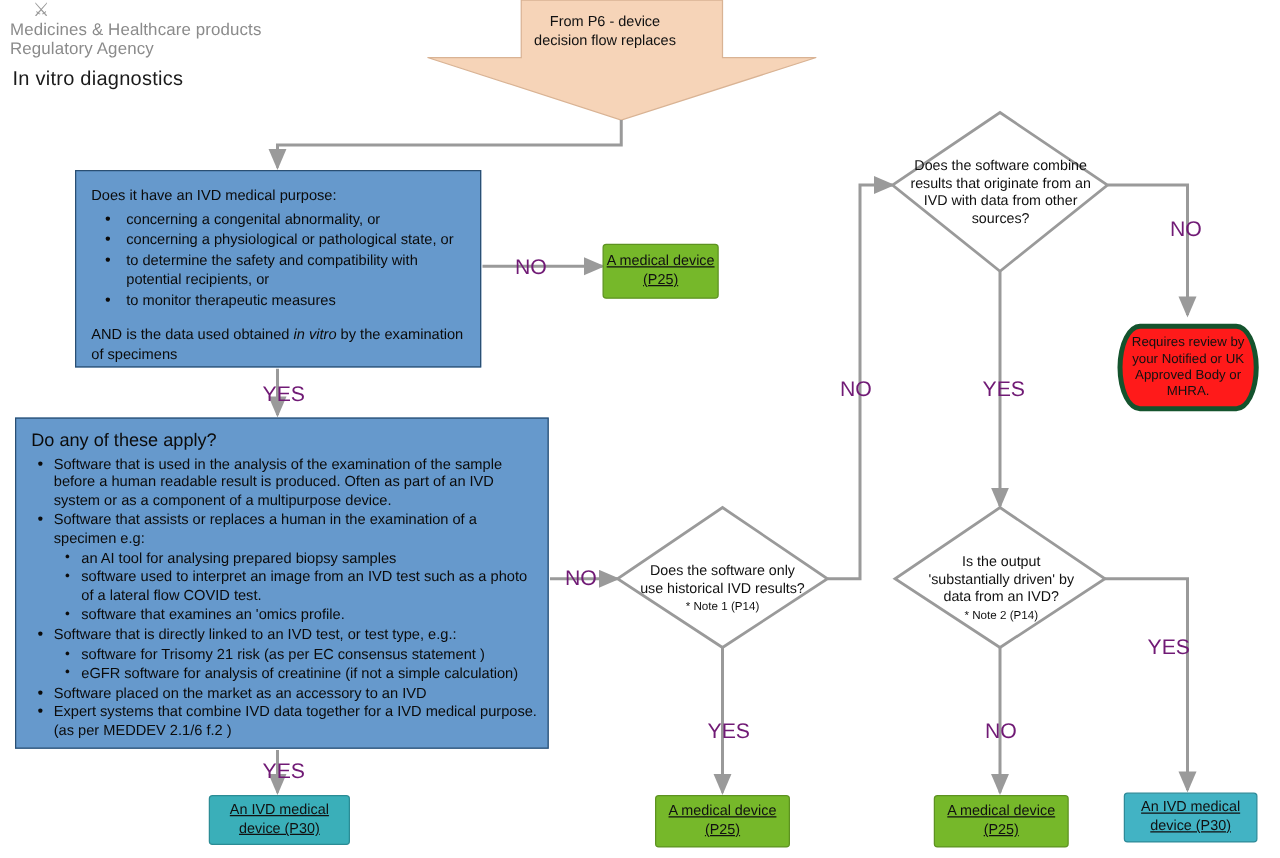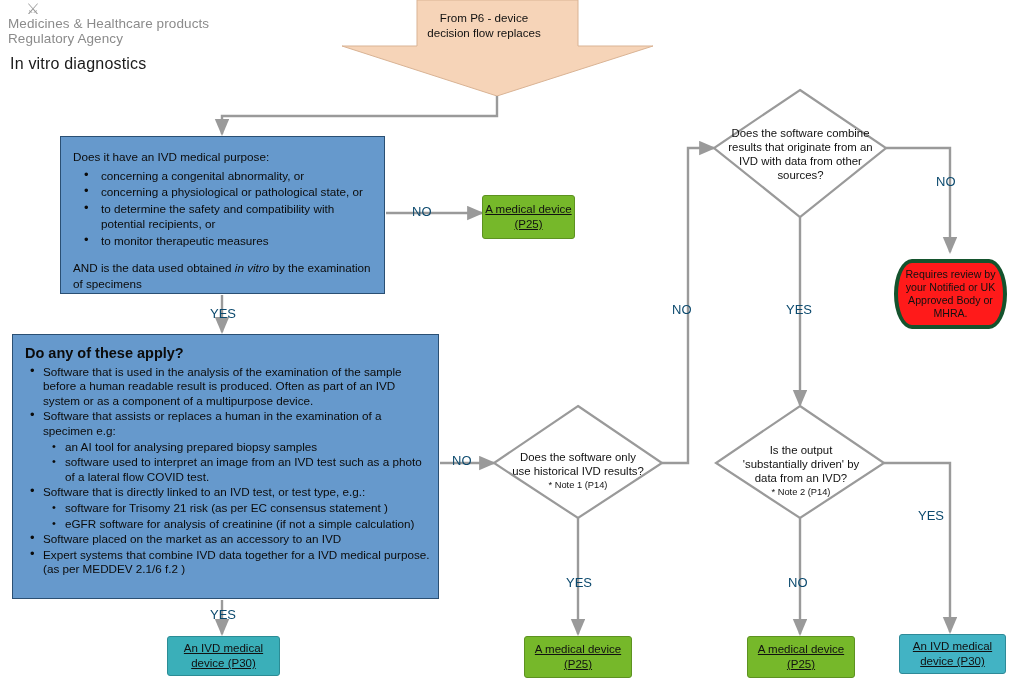--- a/index.html
+++ b/index.html
@@ -75,21 +75,20 @@
     left: 12px; top: 334px; width: 427px; height: 265px;
     padding: 8px 8px 6px 10px;
     font-size: 11.7px;
     line-height: 14.6px;
   }
   .b1-lead { margin: 2px 0 3px 0; }
   .b1-tail { margin-top: 12px; }
   .b2-head {
     font-size: 14.5px;
     margin: 3px 0 4px 2px;
-    font-weight: bold;
   }
   ul.bul {
     margin: 0;
     padding-left: 20px;
     list-style: none;
   }
   ul.bul > li {
     position: relative;
     margin: 0 0 1px 0;
   }
@@ -138,22 +137,22 @@
     border-radius: 18px/50%;
     color: #111;
     font-size: 10.6px;
     line-height: 13px;
   }
   .red span { text-decoration: none; }
 
   
   .edge-label {
     position: absolute;
-    font-size: 13px;
-    color: #0c4a6e;
+    font-size: 17px;
+    color: #701a75;
     white-space: nowrap;
   }
   
   .dtext {
     position: absolute;
     text-align: center;
     font-size: 11.4px;
     line-height: 14px;
     color: #111;
   }
@@ -239,20 +238,21 @@
 
   <div class="node bluebox b2">
     <div class="b2-head">Do any of these apply?</div>
     <ul class="bul">
       <li>Software that is used in the analysis of the examination of the sample before a human readable result is produced. Often as part of an IVD system or as a component of a multipurpose device.</li>
       <li>
         <span>Software that assists or replaces a human in the examination of a specimen e.g:</span>
         <ul class="bul">
           <li>an AI tool for analysing prepared biopsy samples</li>
           <li>software used to interpret an image from an IVD test such as a photo of a lateral flow COVID test.</li>
+          <li>software that examines an 'omics profile.</li>
         </ul>
       </li>
       <li>
         <span>Software that is directly linked to an IVD test, or test type, e.g.:</span>
         <ul class="bul">
           <li>software for Trisomy 21 risk (as per EC consensus statement )</li>
           <li>eGFR software for analysis of creatinine (if not a simple calculation)</li>
         </ul>
       </li>
       <li>Software placed on the market as an accessory to an IVD</li>

